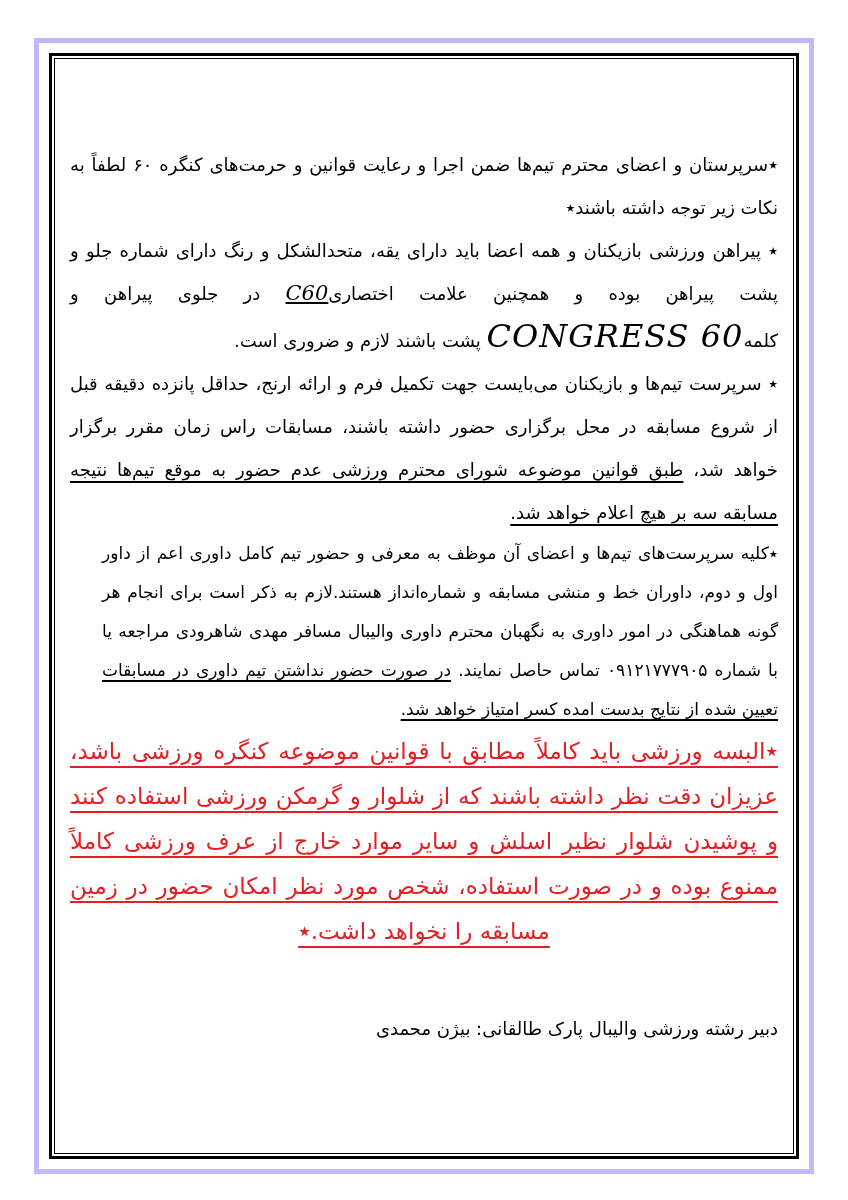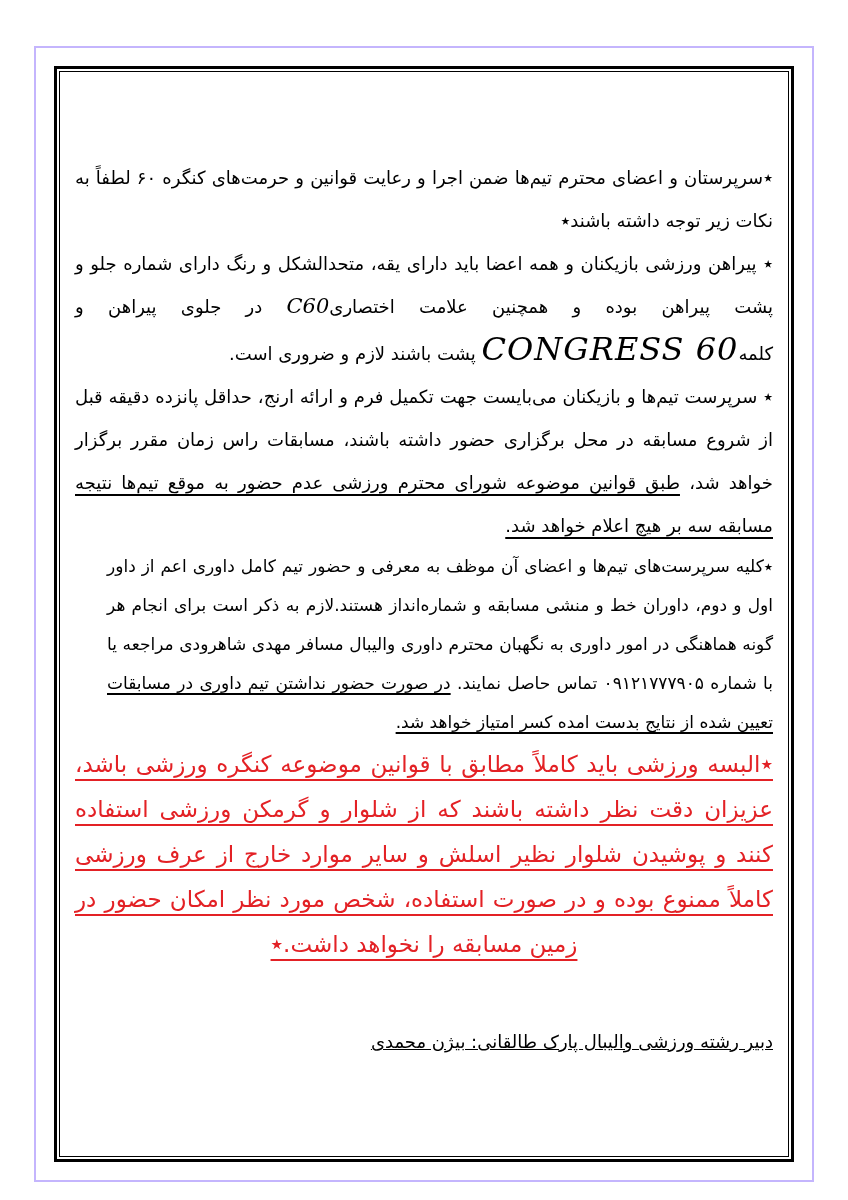--- a/index.html
+++ b/index.html
@@ -11,26 +11,26 @@
     width: 848px;
     height: 1200px;
     position: relative;
     font-family: "DejaVu Sans", sans-serif;
     color: #000000;
   }
   
   .frame-outer {
     position: absolute;
     left: 34px;
-    top: 46px;
+    top: 38px;
     width: 780px;
     height: 1136px;
     box-sizing: border-box;
-    border: 2px solid #c4b5fd;
-    padding: 18px;
+    border: 5px solid #c4b5fd;
+    padding: 10px;
   }
   .frame-mid {
     box-sizing: border-box;
     width: 100%;
     height: 100%;
     border: 3px solid #000000;
     padding: 2px;
   }
   .frame-inner {
     box-sizing: border-box;
@@ -61,20 +61,21 @@
   }
   .emph-underline {
     text-decoration: underline;
     text-decoration-thickness: 1.5px;
     text-underline-offset: 4px;
   }
   .latin-abbr {
     font-family: "DejaVu Serif", serif;
     font-style: italic;
     font-size: 21px;
+    text-decoration: underline;
   }
   .latin-word {
     font-family: "DejaVu Serif", serif;
     font-style: italic;
     font-size: 32px;
     letter-spacing: 1px;
   }
   p.warning {
     margin: 0;
     font-size: 23px;
@@ -89,21 +90,20 @@
   }
   .signatures {
     margin-top: 52px;
   }
   p.signature {
     margin: 0;
     font-size: 18px;
     line-height: 46px;
     text-align: right;
     color: #000000;
-    text-decoration: underline;
   }
 </style>
 </head>
 <body>
 
 <div class="frame-outer">
   <div class="frame-mid">
     <div class="frame-inner">
 
       <p class="body">٭سرپرستان و اعضای محترم تیم‌ها ضمن اجرا و رعایت قوانین و حرمت‌های کنگره ۶۰ لطفاً به نکات زیر توجه داشته باشند٭</p>

